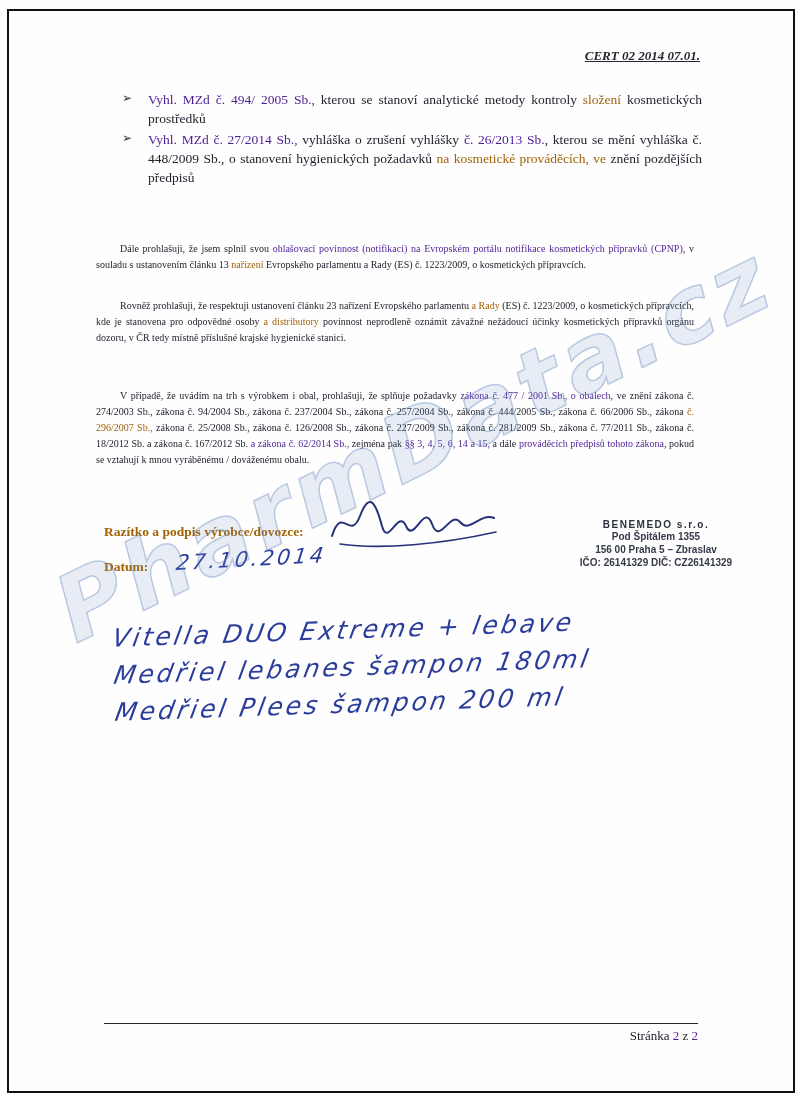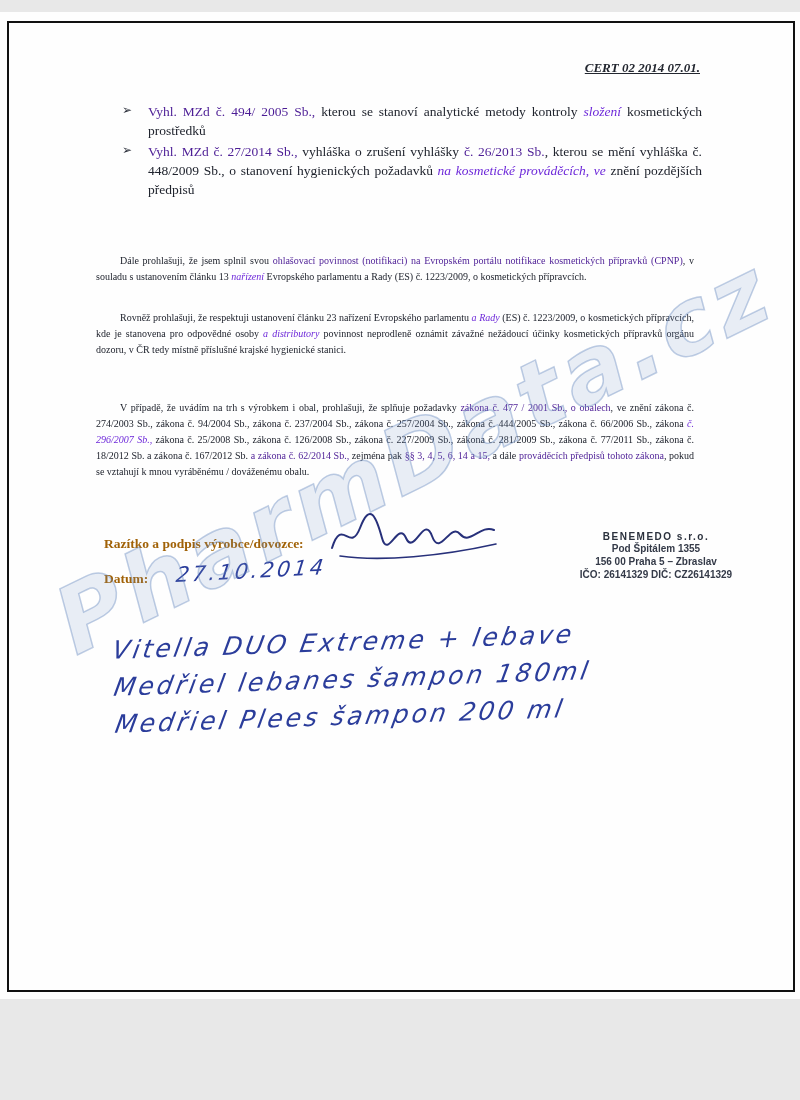--- a/index.html
+++ b/index.html
@@ -1,36 +1,36 @@
 <!DOCTYPE html>
 <html><head>
 <meta charset="utf-8">
 <style>
   html,body{margin:0;padding:0;background:#e8e8e8;}
   .page{
-    position:relative;width:800px;height:987px;margin:12px auto;
+    position:relative;width:800px;height:1100px;margin:0 auto;
     background:#fefefe;overflow:hidden;
     font-family:"Liberation Serif", serif;
     color:#20242e;
   }
   .scan-border{
     position:absolute;left:7px;top:9px;right:5px;bottom:7px;
     border:2px solid #111;pointer-events:none;
   }
   .header-ref{
     position:absolute;top:48px;right:100px;
     font-size:13px;font-style:italic;font-weight:bold;
     text-decoration:underline;color:#22262f;
   }
   .bullets{position:absolute;left:122px;top:90px;width:580px;}
   .bullet-row{display:flex;margin-bottom:2px;}
   .bullet-arrow{width:26px;flex:0 0 26px;font-size:12px;color:#2b2f3a;padding-top:1px;}
   .bullet-text{flex:1;font-size:13.5px;line-height:19px;text-align:justify;}
   .bold{font-weight:normal;color:#4c1d95;}
-  .blu{color:#6d28d9;font-style:italic;}
+  .blu{color:#a16207;}
   .para{
     position:absolute;left:96px;width:598px;
     font-size:10px;line-height:16px;text-align:justify;text-indent:24px;
   }
   .p1{top:241px;}
   .p2{top:298px;}
   .p3{top:388px;}
   .label-bold{
     position:absolute;left:104px;font-size:13.5px;font-weight:bold;color:#a16207;
   }

